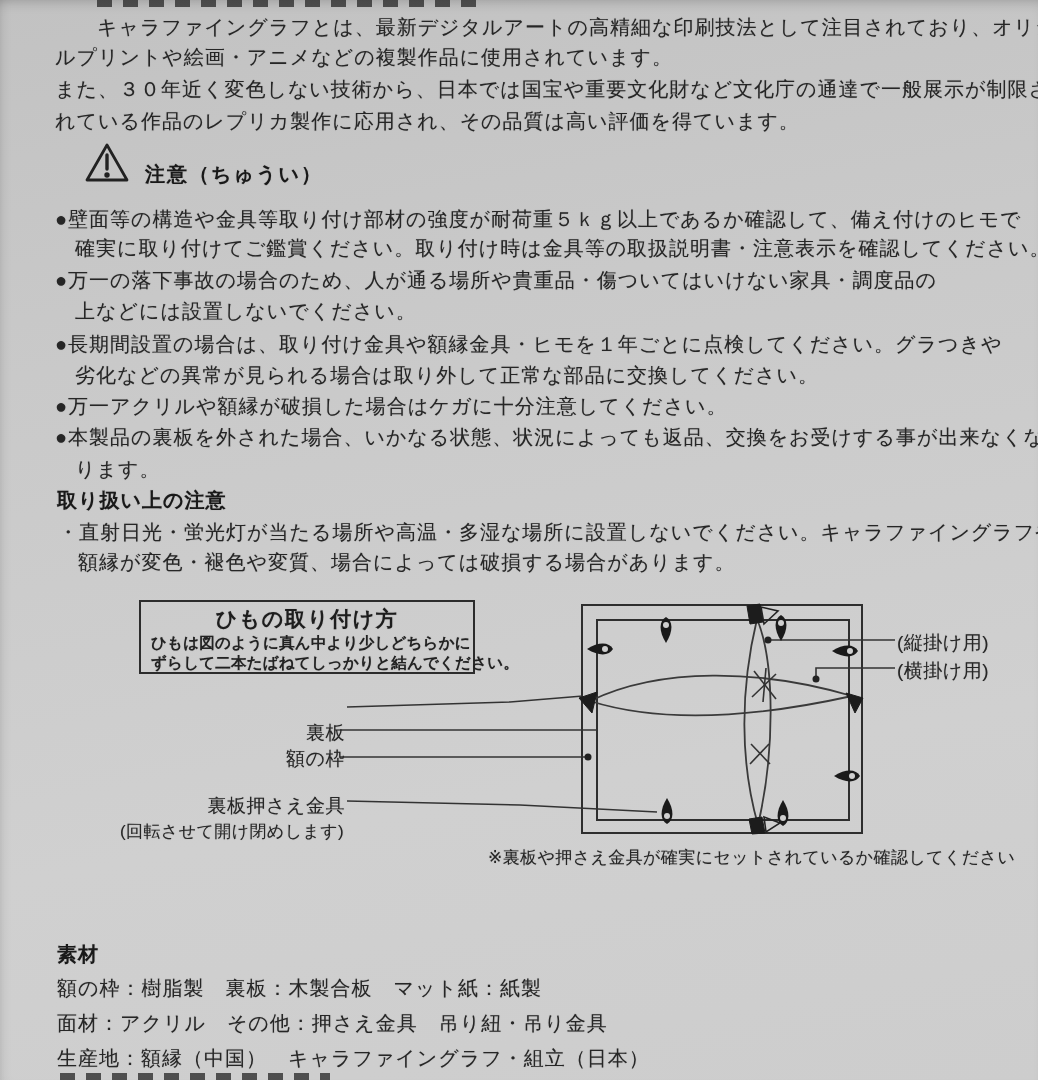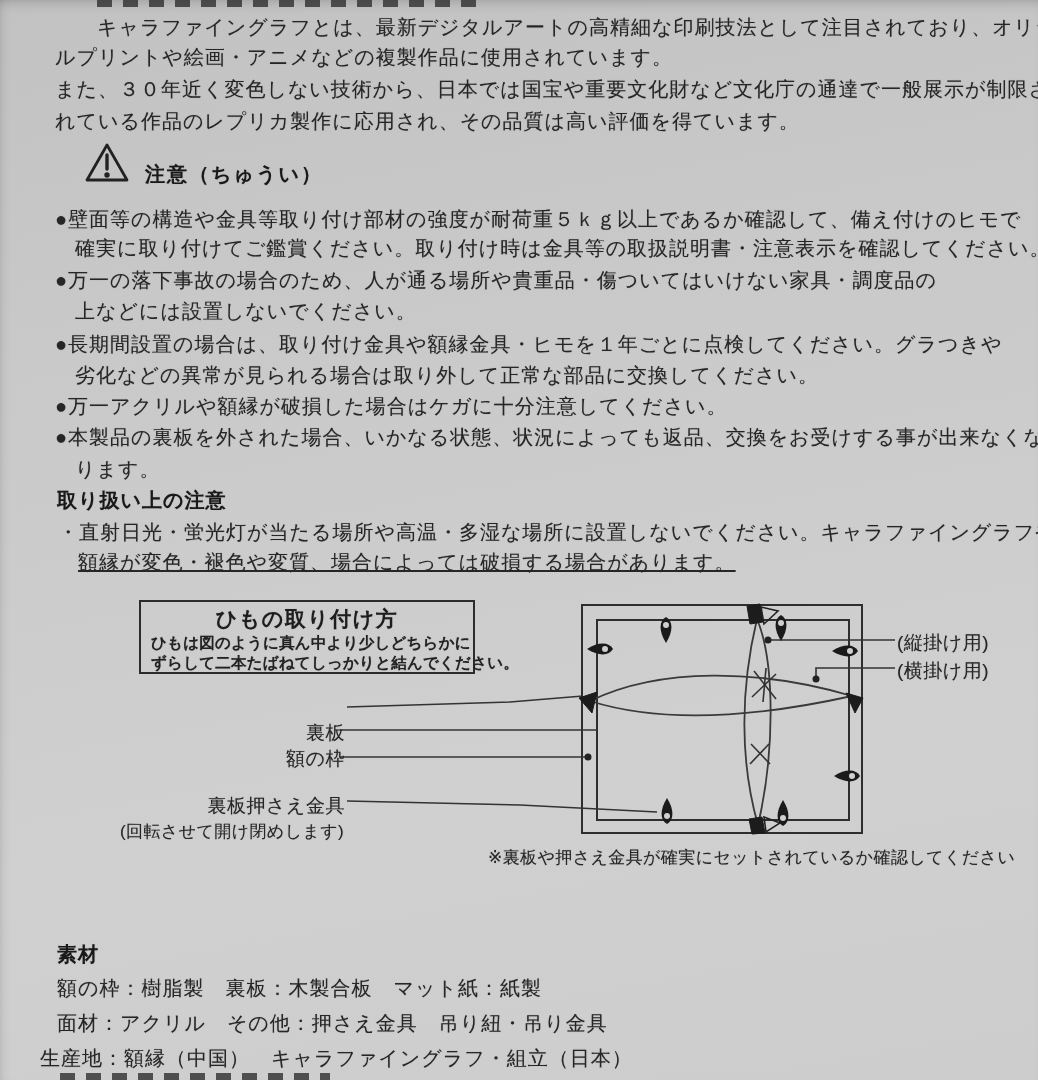--- a/index.html
+++ b/index.html
@@ -63,21 +63,21 @@
   <div class="ln" style="left:55px;top:267px;">●万一の落下事故の場合のため、人が通る場所や貴重品・傷ついてはいけない家具・調度品の</div>
   <div class="ln cont" style="left:75px;top:298px;">上などには設置しないでください。</div>
   <div class="ln" style="left:55px;top:331px;">●長期間設置の場合は、取り付け金具や額縁金具・ヒモを１年ごとに点検してください。グラつきや</div>
   <div class="ln cont" style="left:75px;top:362px;">劣化などの異常が見られる場合は取り外して正常な部品に交換してください。</div>
   <div class="ln" style="left:55px;top:393px;">●万一アクリルや額縁が破損した場合はケガに十分注意してください。</div>
   <div class="ln" style="left:55px;top:424px;">●本製品の裏板を外された場合、いかなる状態、状況によっても返品、交換をお受けする事が出来なくな</div>
   <div class="ln cont" style="left:75px;top:456px;">ります。</div>
 
   <div class="ln bold" style="left:57px;top:487px;text-align:right;">取り扱い上の注意</div>
   <div class="ln" style="left:58px;top:519px;">・直射日光・蛍光灯が当たる場所や高温・多湿な場所に設置しないでください。キャラファイングラフや</div>
-  <div class="ln cont" style="left:78px;top:549px;text-decoration:underline;">額縁が変色・褪色や変質、場合によっては破損する場合があります。</div>
+  <div class="ln cont" style="left:78px;top:549px;">額縁が変色・褪色や変質、場合によっては破損する場合があります。</div>
 
   <div id="cord-box">
     <div class="t">ひもの取り付け方</div>
     <div class="s" style="top:51px;">ずらして二本たばねてしっかりと結んでください。</div>
     <div class="s" style="top:31px;">ひもは図のように真ん中より少しどちらかに</div>
   </div>
 
   <svg style="left:0;top:595px;" width="1038" height="290" viewBox="0 595 1038 290">
 
     <g stroke="#2e2e2e" fill="none" stroke-width="2">
@@ -163,17 +163,17 @@
   <div class="ln dlabel dlabel-r" style="left:100px;top:793px;width:245px;">裏板押さえ金具</div>
 
   <div class="ln dlabel" style="left:897px;top:630px;">(縦掛け用)</div>
   <div class="ln dlabel" style="left:897px;top:658px;">(横掛け用)</div>
 
   <div class="ln note" style="left:488px;top:845px;">※裏板や押さえ金具が確実にセットされているか確認してください</div>
 
   <div class="ln bold" style="left:57px;top:941px;">素材</div>
   <div class="ln" style="left:57px;top:975px;">額の枠：樹脂製　裏板：木製合板　マット紙：紙製</div>
   <div class="ln" style="left:57px;top:1010px;">面材：アクリル　その他：押さえ金具　吊り紐・吊り金具</div>
-  <div class="ln" style="left:40px;top:1045px;">生産地：額縁（中国）　キャラファイングラフ・組立（日本）</div>
+  <div class="ln" style="left:57px;top:1045px;">生産地：額縁（中国）　キャラファイングラフ・組立（日本）</div>
 
   <div class="strip" style="left:60px;top:1073px;width:270px;"></div>
 
 </div>
 
 </body></html>

